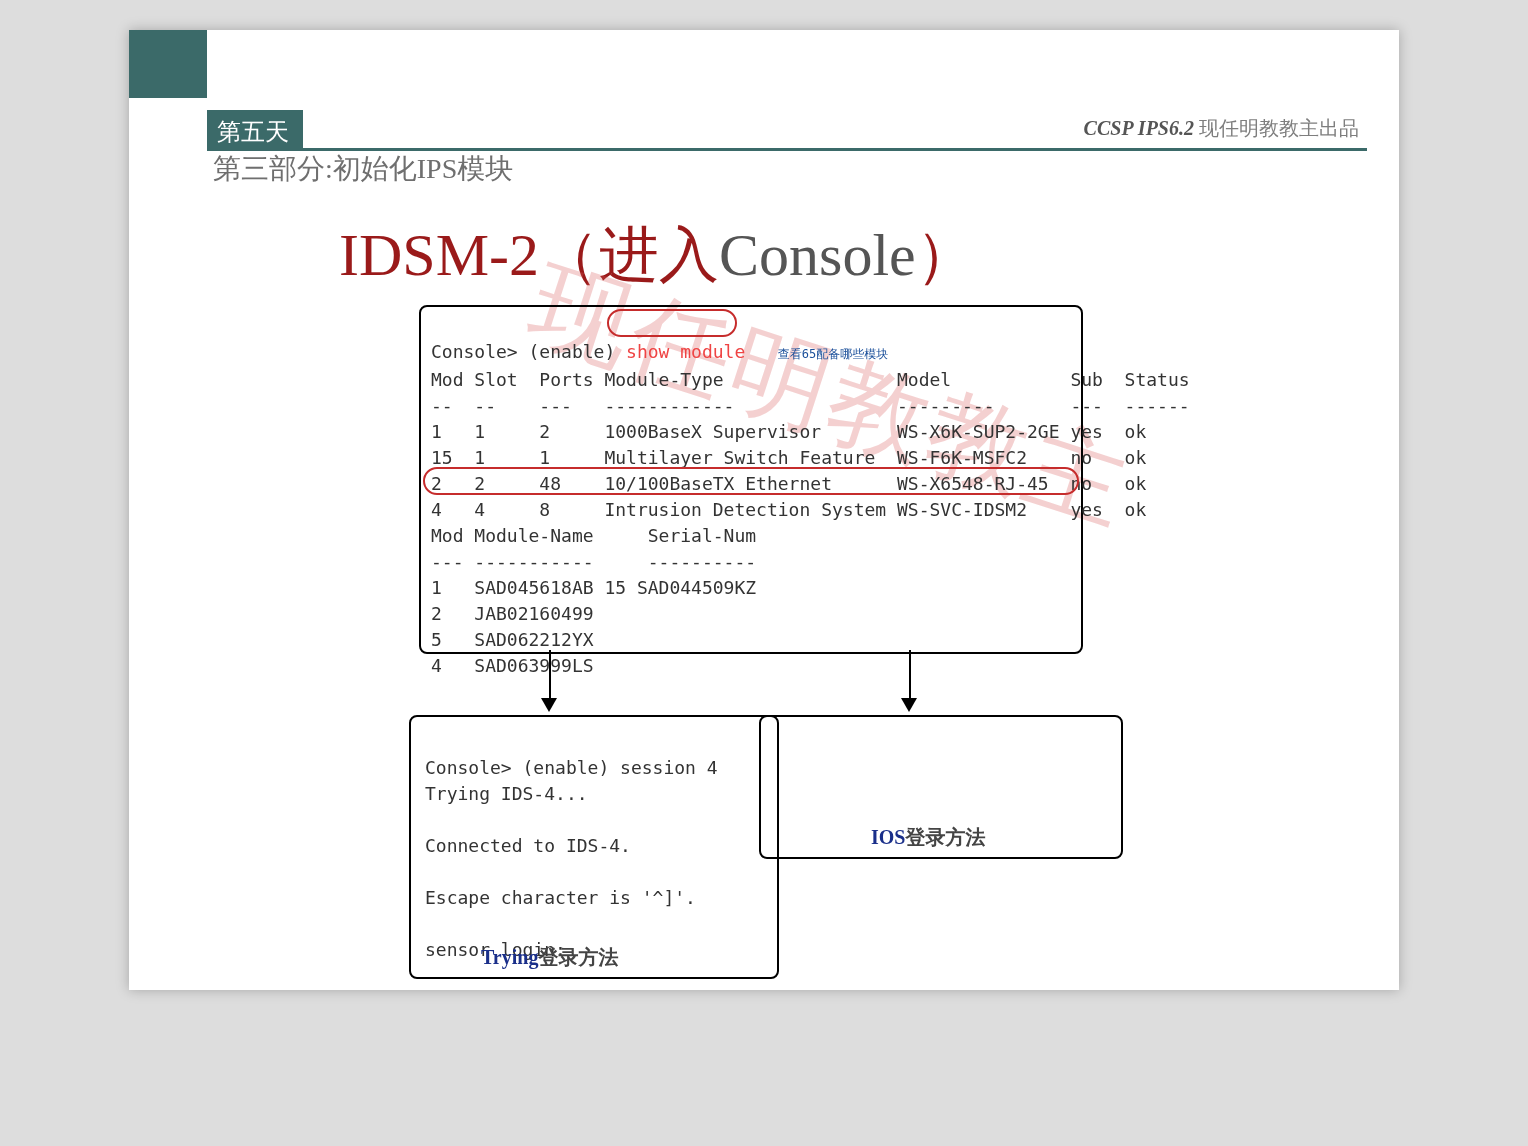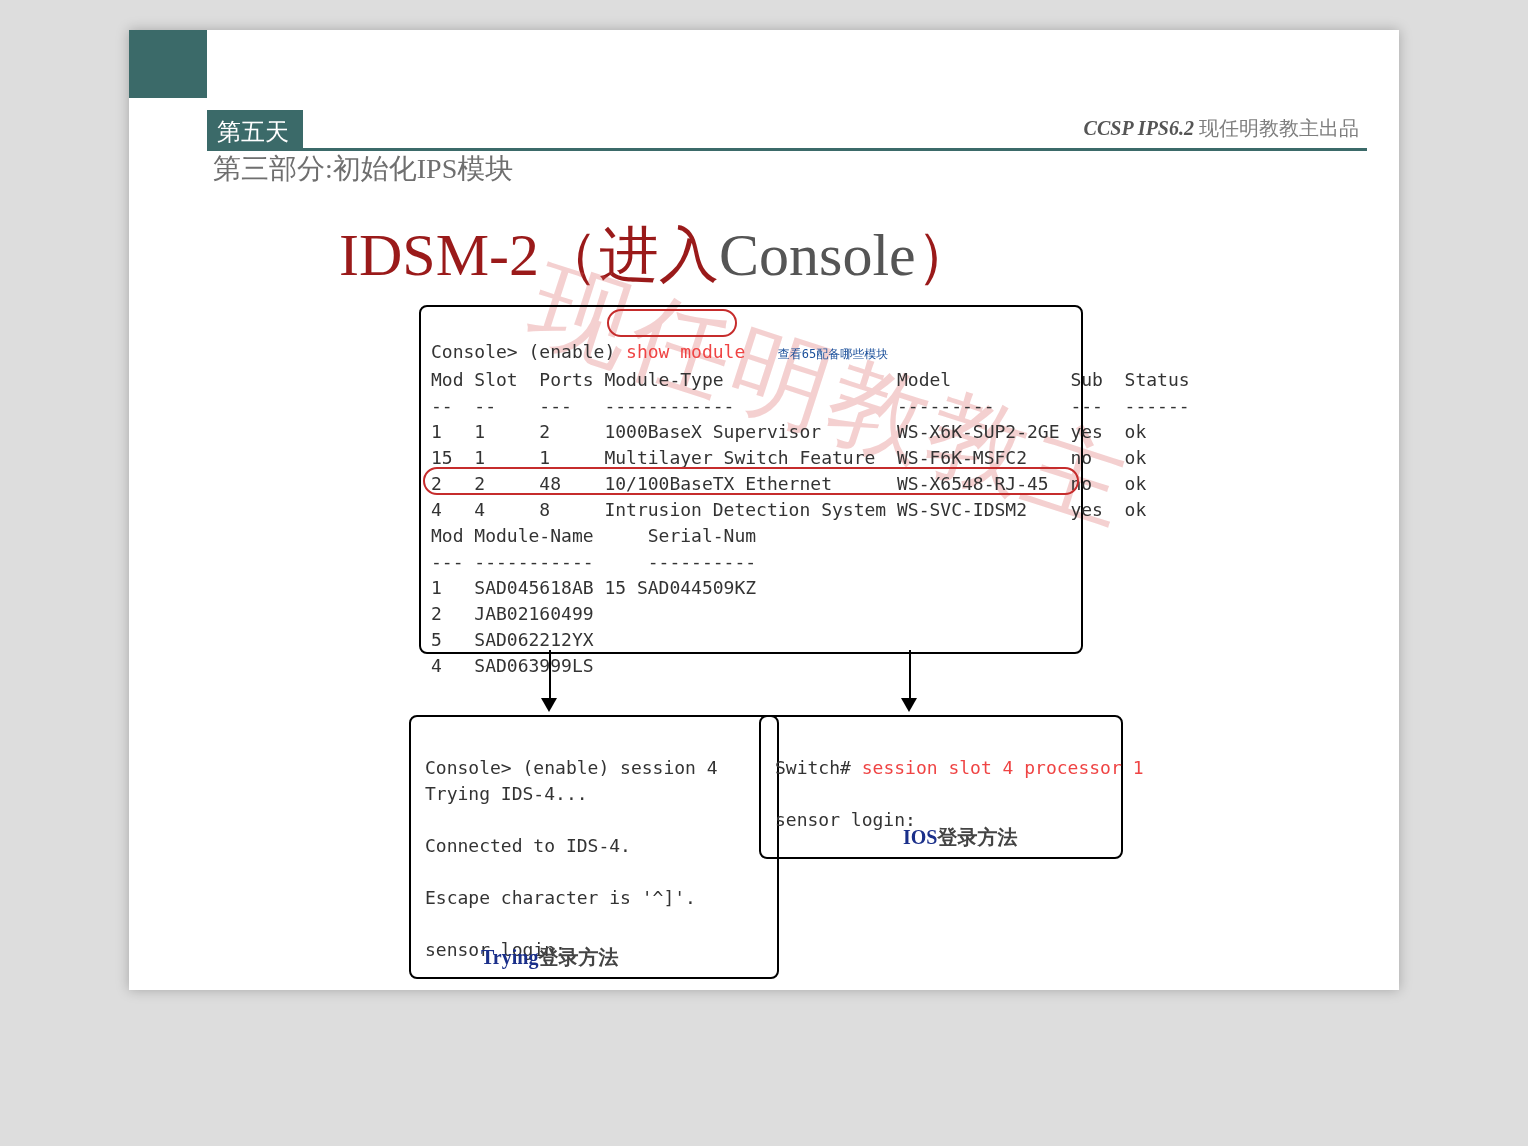--- a/index.html
+++ b/index.html
@@ -96,22 +96,18 @@
 <span></span>
 <span>Escape character is '^]'.</span>
 <span></span>
 <span>sensor login:</span></div>
     <div class="cap" style="position:absolute;left:70px;bottom:6px;">
       <span class="en">Trying</span><span class="zh">登录方法</span>
     </div>
   </div>
 
   <div class="cbox" style="left:630px;top:685px;width:360px;height:140px;">
-    <div class="code" style="position:absolute;left:14px;top:12px;">
-<span>Switch# </span><span class="cmd">session slot 4 processor 1</span>
-<span></span>
-<span>sensor login:</span></div>
-    <div class="cap" style="position:absolute;left:110px;bottom:6px;margin-left:32px;">
+    <div class="cap" style="position:absolute;left:110px;bottom:6px;">
       <span class="en">IOS</span><span class="zh">登录方法</span>
     </div>
   </div>
 
 </div>
 
 </body></html>

